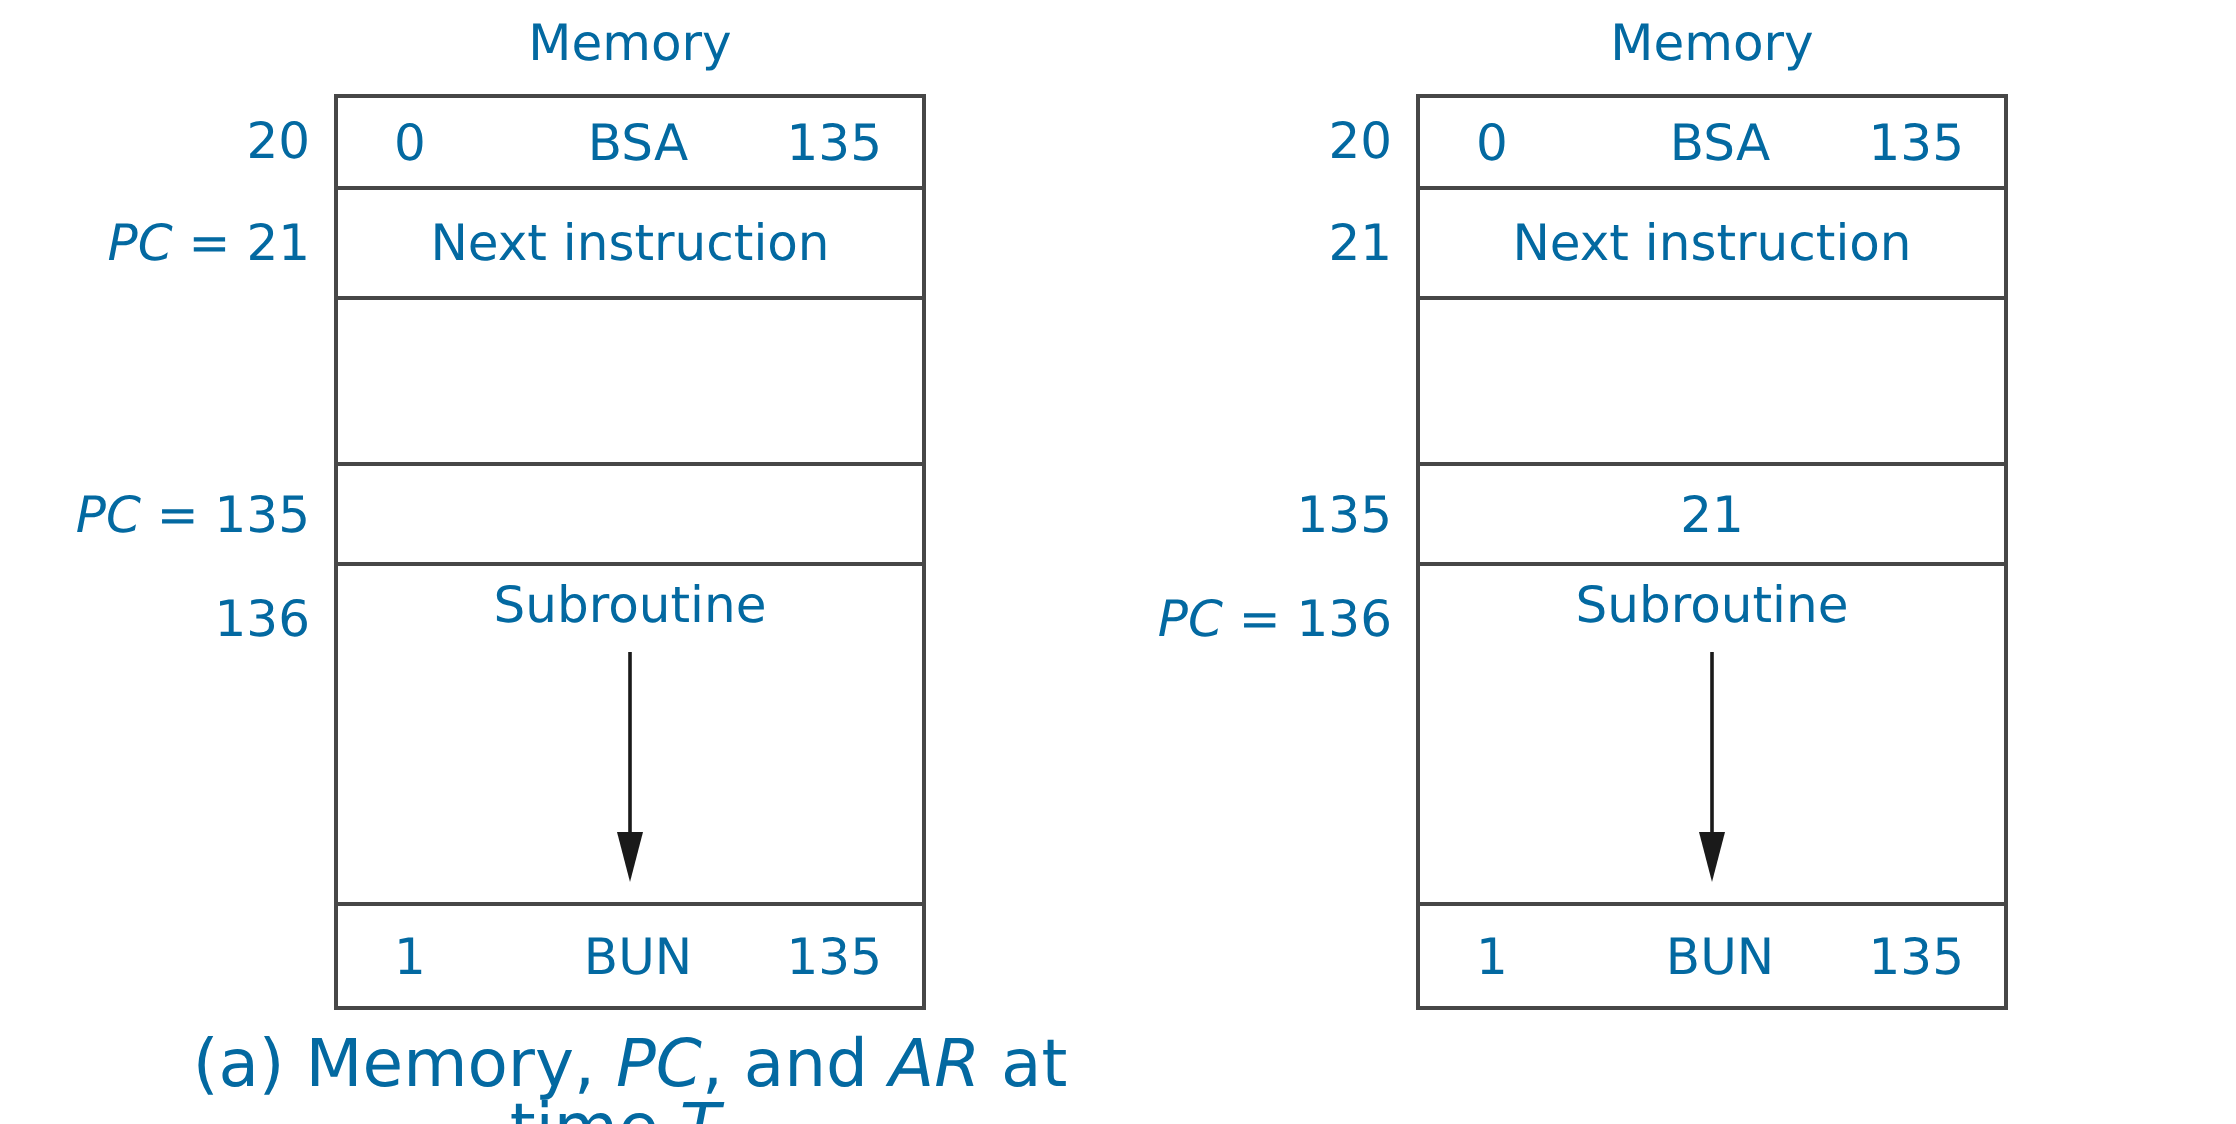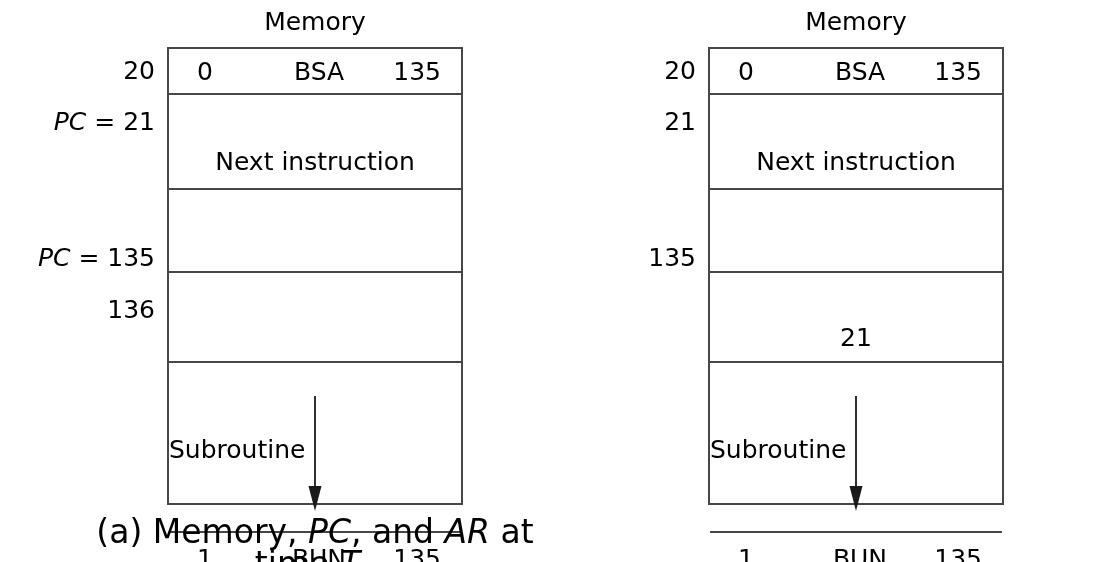--- a/index.html
+++ b/index.html
@@ -1,46 +1,46 @@
 <!DOCTYPE html>
 <html><head>
 <meta charset="utf-8">
 <style>
   html,body{margin:0;padding:0;background:#ffffff;}
   .canvas{
     position:relative;width:1118px;height:562px;background:#ffffff;overflow:hidden;
     font-family:"DejaVu Sans","Liberation Sans",sans-serif;
-    color:#000000;
+    color:#0369a1;
   }
   .diagram{position:absolute;top:0;left:0;width:1118px;height:562px;}
   .dA{--bx:167px;}
   .dB{--bx:708px;}
 
   .title{
     position:absolute;top:7px;left:var(--bx);width:296px;
     text-align:center;font-size:25px;line-height:30px;
   }
 
   .membox{
     position:absolute;top:47px;left:var(--bx);width:296px;height:458px;
     border:2px solid #474747;box-sizing:border-box;background:#ffffff;
   }
   .row{display:flex;align-items:center;box-sizing:border-box;font-size:25px;}
   .sep{border-bottom:2px solid #474747;}
   .r1{height:46px;}
   .r2{height:55px;}
   .r3{height:83px;}
   .r4{height:50px;}
-  .r5{height:170px;justify-content:flex-start;padding-top:5px;}
+  .r5{height:170px;flex-direction:column;justify-content:flex-start;padding-top:5px;}
   .r6{height:50px;}
   .triple{padding:0 20px 0 28px;}
   .triple .side{flex:1 1 0;}
   .triple .side.rt{text-align:right;}
   .triple .mid{flex:0 0 auto;}
-  .centered{justify-content:center;text-align:center;margin-top:40px;}
+  .centered{justify-content:center;text-align:center;}
   .r5 .subline{line-height:30px;}
   .arrow{margin-top:7px;display:block;}
 
   .addr{
     position:absolute;left:calc(var(--bx) - 172px);width:160px;height:30px;
     text-align:right;font-size:25px;line-height:30px;white-space:pre;
   }
   .a1{top:56px;}
   .a2{top:107px;}
   .a3{top:243px;}
@@ -96,20 +96,21 @@
 
     <div class="caption"><span>(a) Memory, </span><span class="it">PC</span><span>, and </span><span class="it">AR</span><span> at time </span><span class="it">T</span><sub>4</sub></div>
   </section>
 
   <section class="diagram dB">
     <div class="title">Memory</div>
 
     <div class="addr a1"><span class="reg"></span><span></span><span>20</span></div>
     <div class="addr a2"><span class="reg"></span><span></span><span>21</span></div>
     <div class="addr a3"><span class="reg"></span><span></span><span>135</span></div>
+    <div class="addr a4"><span class="reg">PC</span><span> = </span><span>136</span></div>
 
     <div class="membox">
       <div class="row r1 sep triple">
         <span class="side">0</span>
         <span class="mid">BSA</span>
         <span class="side rt">135</span>
       </div>
       <div class="row r2 sep centered">
         <span>Next instruction</span>
       </div>

